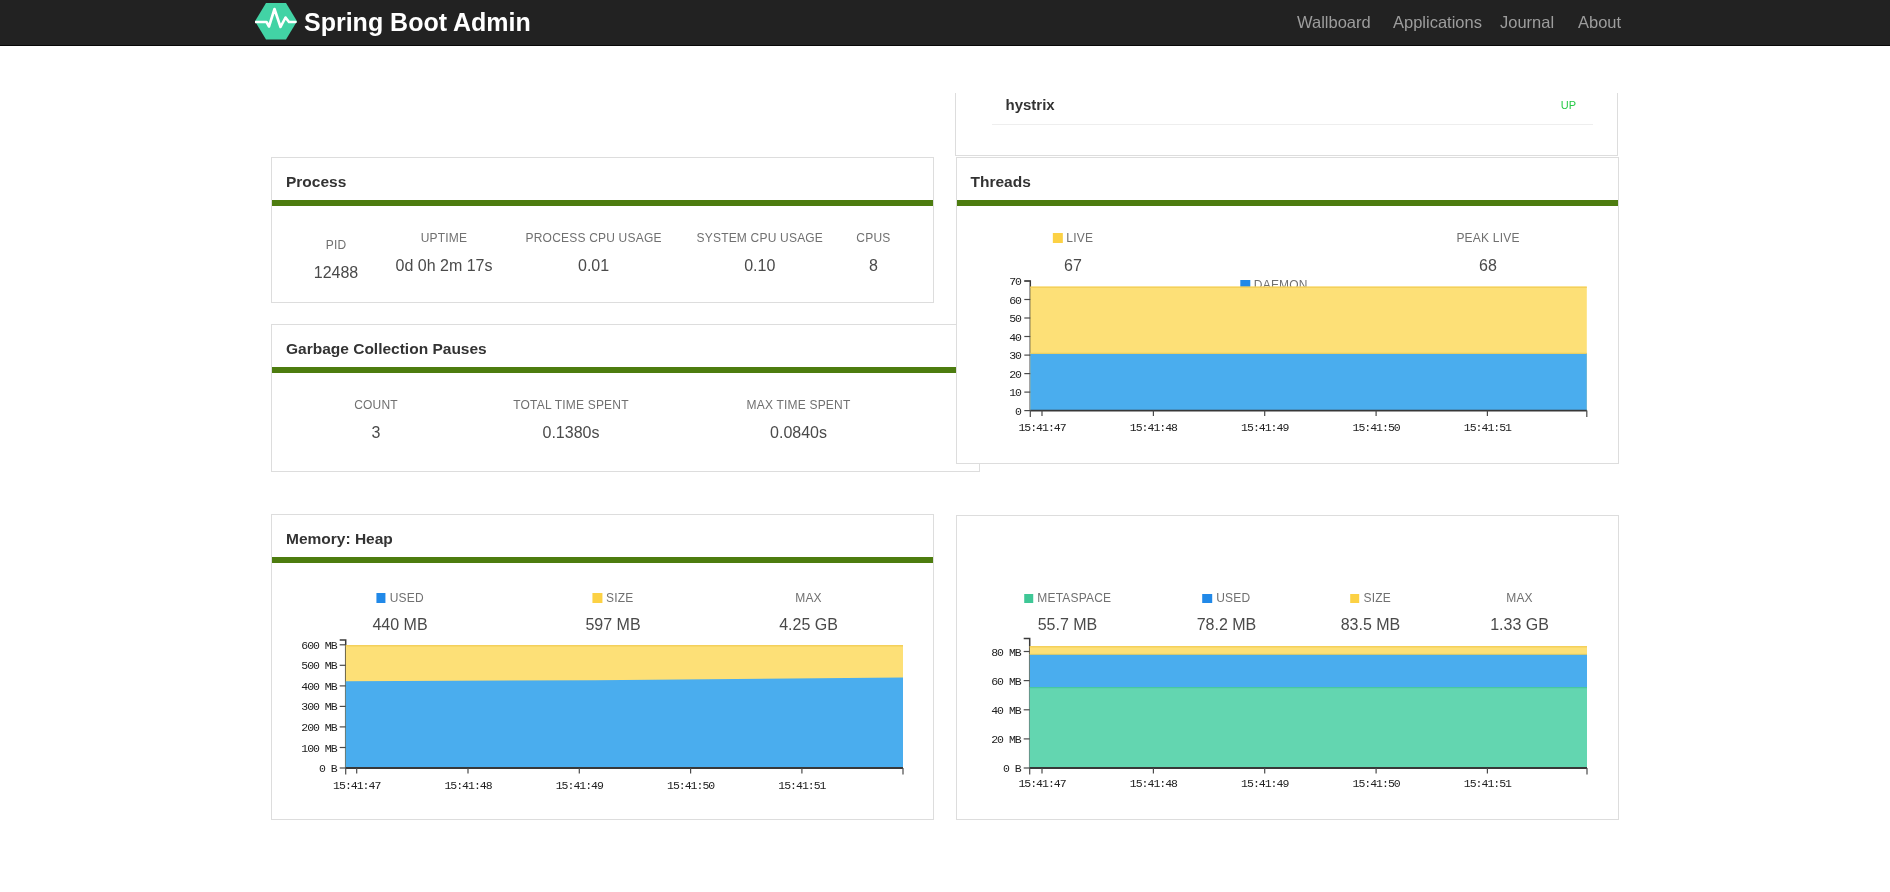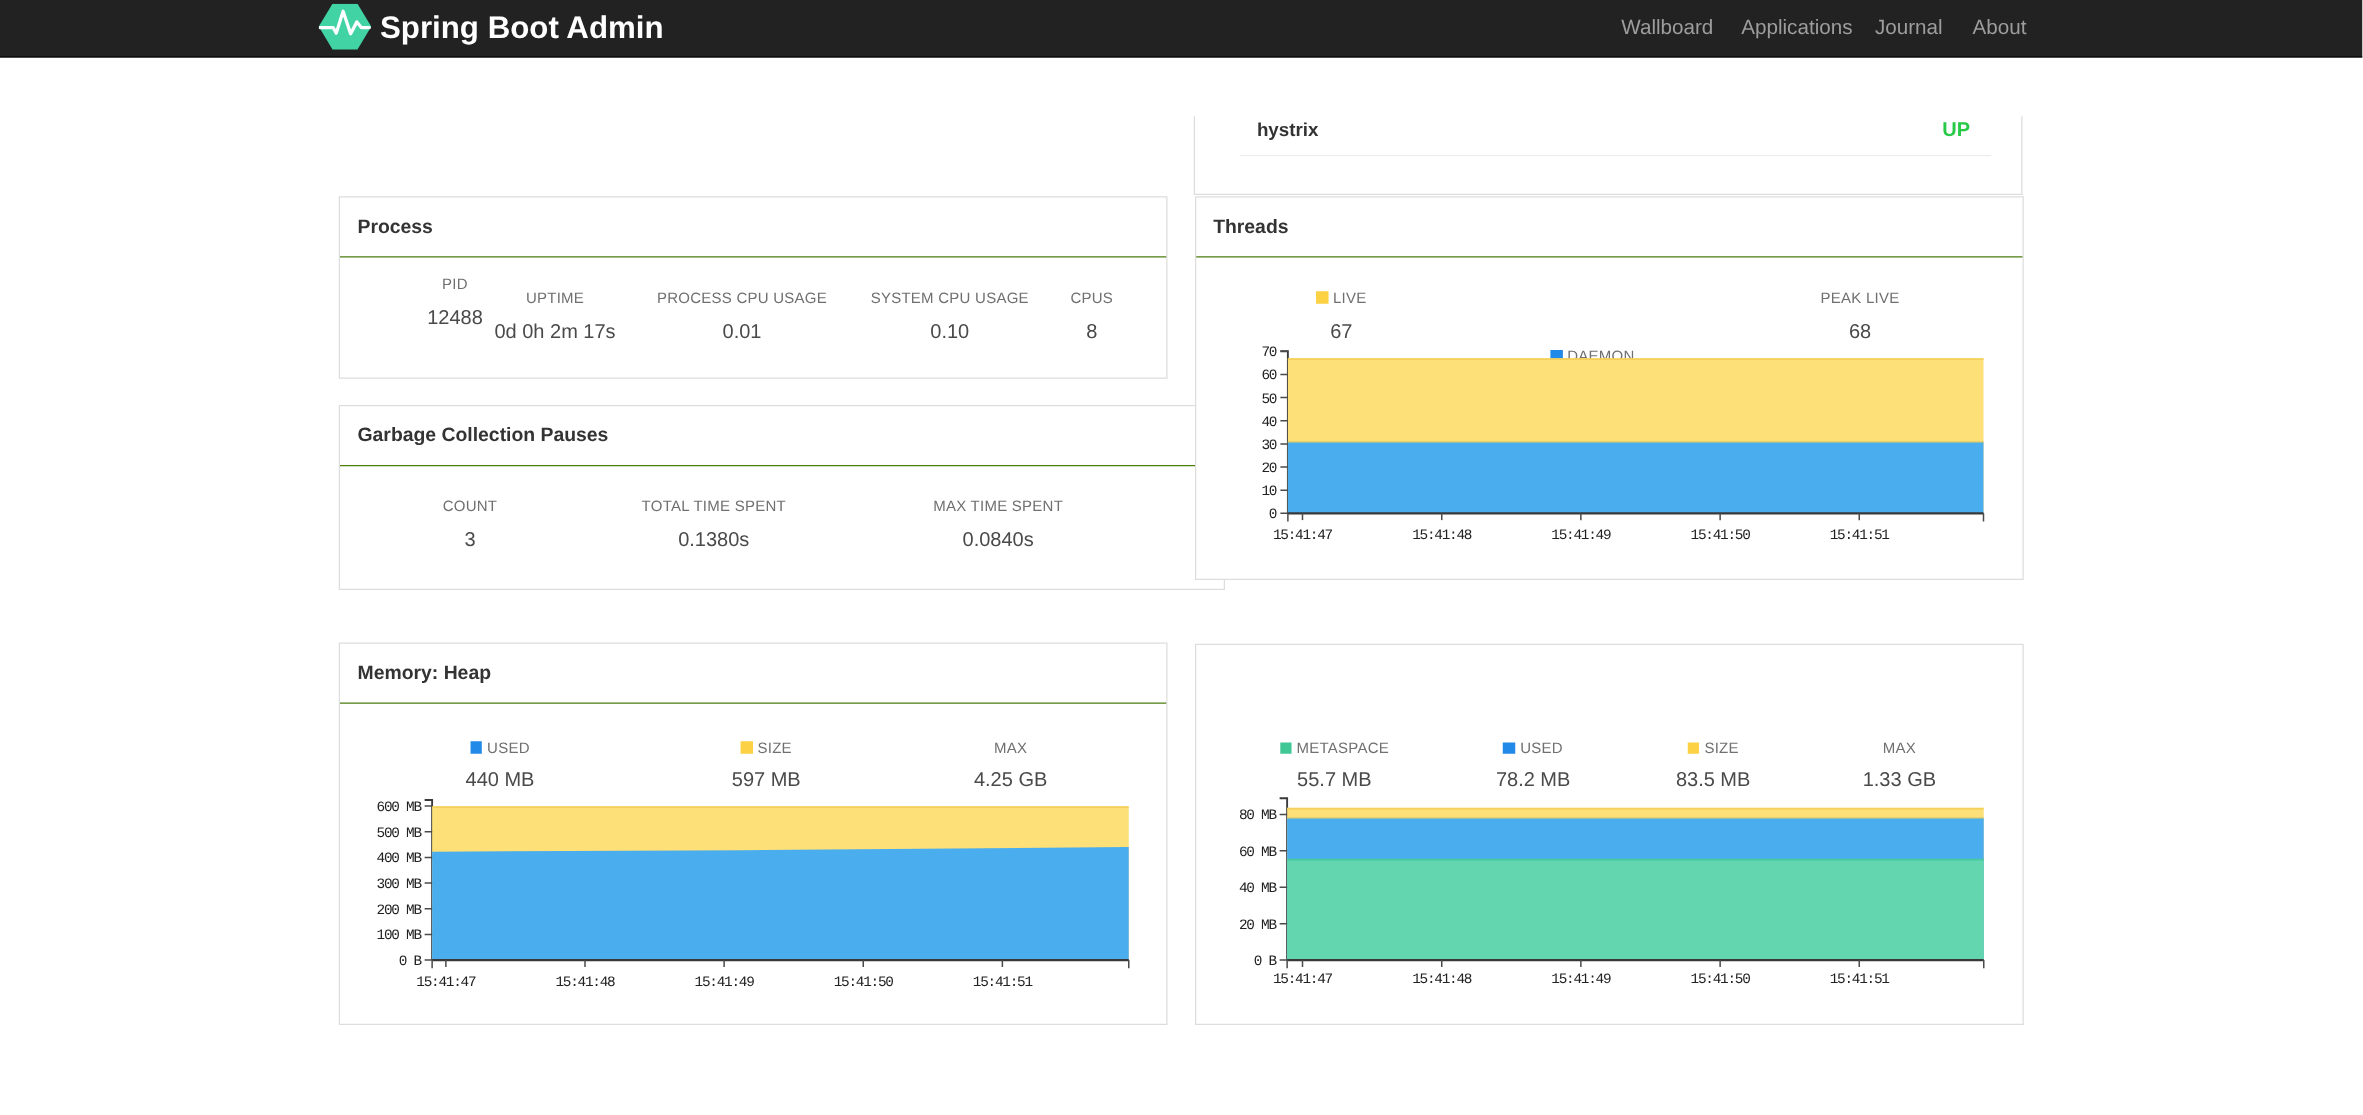--- a/index.html
+++ b/index.html
@@ -2,21 +2,21 @@
 <html><head>
 <meta charset="utf-8">
 <style>
   * { margin:0; padding:0; box-sizing:border-box; }
   html,body { width:1890px; height:892px; background:#fff; font-family:"Liberation Sans",sans-serif; position:relative; overflow:hidden; }
   .navbar { position:absolute; left:0; top:0; width:1890px; height:46px; background:#222; border-bottom:1px solid #080808; z-index:10; }
   .brand { position:absolute; left:304px; top:0; height:34px; line-height:45px; color:#fff; font-size:25px; font-weight:bold; }
   .navlink { position:absolute; top:0; height:45px; line-height:45px; color:#9d9d9d; font-size:16.5px; }
   .logo { position:absolute; left:255px; top:3px; }
   .panel { position:absolute; background:#fff; border:1px solid #ddd; border-radius:0; }
-  .phead { position:relative; height:48px; border-bottom:1px solid #4d7c0f; }
+  .phead { position:relative; height:48px; border-bottom:6px solid #4d7c0f; }
   .ptitle { position:absolute; left:14px; top:0; height:48px; line-height:48px; font-size:15.5px; font-weight:bold; color:#333; }
   .stat { position:absolute; transform:translateX(-50%); text-align:center; white-space:nowrap; }
   .slabel { font-size:12px; color:#707070; letter-spacing:0.2px; line-height:15px; }
   .svalue { font-size:16px; color:#4a4a4a; line-height:19px; margin-top:10px; }
   .bvalue { font-size:16px; color:#4a4a4a; line-height:19px; margin-top:9px; }
   .sq { display:inline-block; width:9.5px; height:9.5px; margin-right:4px; vertical-align:-1px; }
   .sqy { background:#fcd144; }
   .sqb { background:#2189e8; }
   .sqg { background:#3fc796; }
   .chart { position:absolute; }
@@ -32,29 +32,29 @@
     </svg>
     <div class="brand">Spring Boot Admin</div>
     <div class="navlink" style="left:1297px;">Wallboard</div>
     <div class="navlink" style="left:1393px;">Applications</div>
     <div class="navlink" style="left:1500px;">Journal</div>
     <div class="navlink" style="left:1578px;">About</div>
   </div>
 
   <div class="panel" style="left:955px; top:45px; width:663px; height:62.5px; border-top:none;margin-top:48px;">
     <div style="position:absolute; left:49.5px; top:0px; height:24px; line-height:24px; font-size:15px; font-weight:bold; color:#333;">hystrix</div>
-    <div style="position:absolute; right:41px; top:0px; height:24px; line-height:24px; font-size:16px; font-weight:bold; color:#27ca47;">UP</div>
+    <div style="position:absolute; right:41px; top:0px; height:24px; line-height:24px; font-size:11px; font-weight:normal; color:#27ca47;">UP</div>
     <div style="position:absolute; left:36px; top:30.5px; width:601px; height:1px; background:#eee;"></div>
   </div>
 
   <div class="panel" style="left:271px; top:157px; width:663px; height:146px;">
     <div class="phead">
       <div class="ptitle">Process</div>
     </div>
-    <div class="stat" style="left:64px;  top:62px;margin-left:28px;">
+    <div class="stat" style="left:64px;  top:80px;">
       <div class="slabel">PID</div>
       <div class="svalue">12488</div>
     </div>
     <div class="stat" style="left:172px; top:72.5px;">
       <div class="slabel">UPTIME</div>
       <div class="svalue">0d 0h 2m 17s</div>
     </div>
     <div class="stat" style="left:321.6px; top:72.5px;">
       <div class="slabel">PROCESS CPU USAGE</div>
       <div class="svalue">0.01</div>

